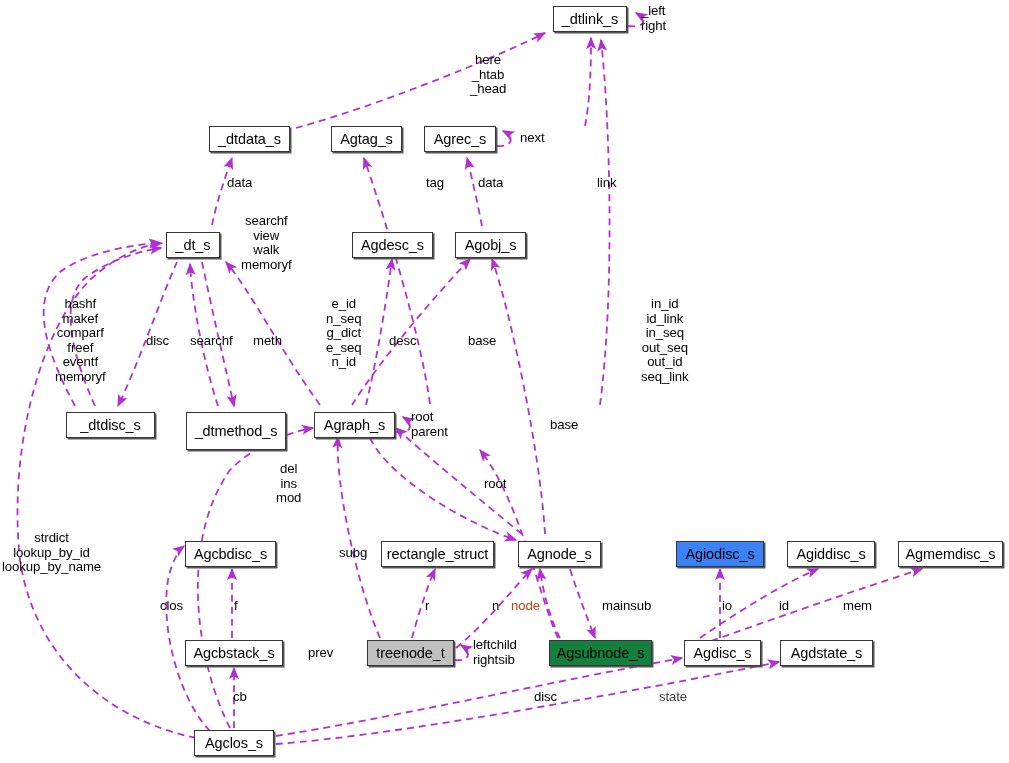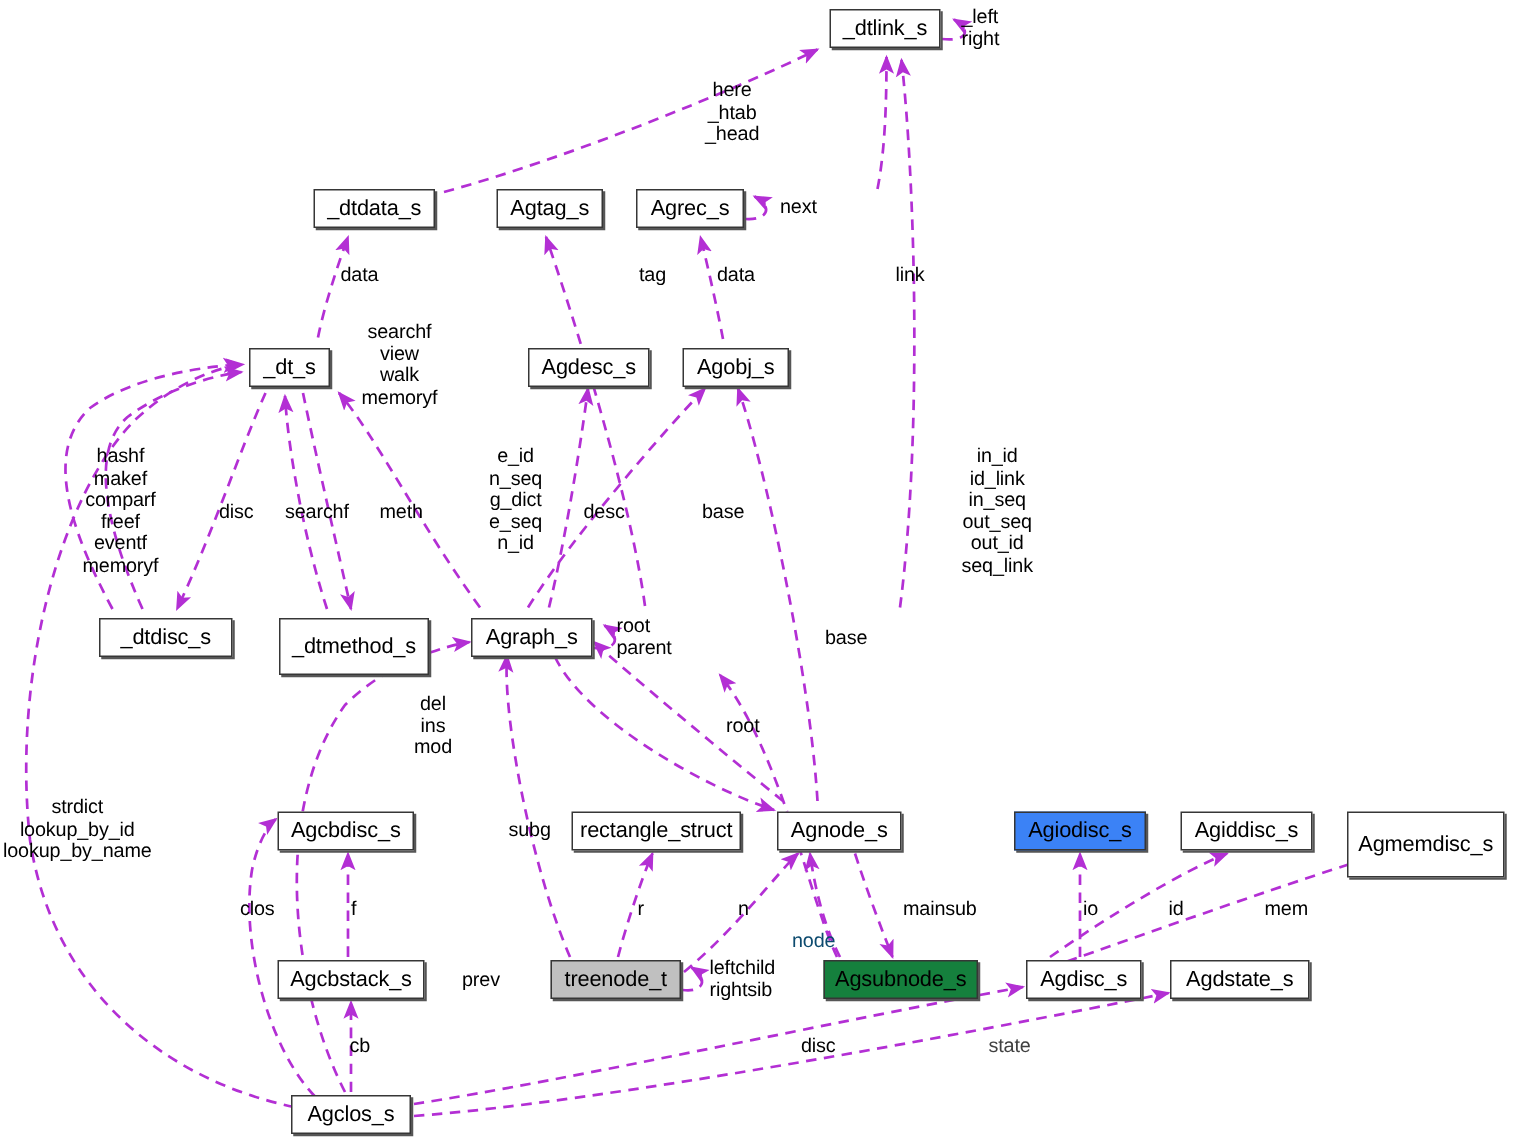--- a/index.html
+++ b/index.html
@@ -149,21 +149,21 @@
       </div>
       <div class="node" style="left: 518px; top: 541px; width: 83px; height: 26px; border-color: rgb(54, 54, 54); background: rgb(255, 255, 255); color: rgb(0, 0, 0);">
         <span>Agnode_s</span>
       </div>
       <div class="node" style="left: 676px; top: 541px; width: 88px; height: 26px; border-color: rgb(54, 54, 54); background: #3b82f6; color: rgb(0, 0, 0);">
         <span>Agiodisc_s</span>
       </div>
       <div class="node" style="left: 787px; top: 541px; width: 88px; height: 26px; border-color: rgb(54, 54, 54); background: rgb(255, 255, 255); color: rgb(0, 0, 0);">
         <span>Agiddisc_s</span>
       </div>
-      <div class="node" style="left: 898px; top: 541px; width: 105px; height: 44px; border-color: rgb(54, 54, 54); background: rgb(255, 255, 255); color: rgb(0, 0, 0);">
+      <div class="node" style="left: 898px; top: 541px; width: 105px; height: 26px; border-color: rgb(54, 54, 54); background: rgb(255, 255, 255); color: rgb(0, 0, 0);">
         <span>Agmemdisc_s</span>
       </div>
       <div class="node" style="left: 185px; top: 640px; width: 98px; height: 26px; border-color: rgb(54, 54, 54); background: rgb(255, 255, 255); color: rgb(0, 0, 0);">
         <span>Agcbstack_s</span>
       </div>
       <div class="node highlight" style="left: 367px; top: 640px; width: 87px; height: 26px; border-color: rgb(54, 54, 54); background: rgb(192, 192, 192); color: rgb(0, 0, 0);">
         <span>treenode_t</span>
       </div>
       <div class="node" style="left: 549px; top: 640px; width: 103px; height: 26px; border-color: rgb(54, 54, 54); background: #15803d; color: rgb(0, 0, 0);">
         <span>Agsubnode_s</span>
@@ -223,21 +223,21 @@
 mod</div>
       <div class="edge-label la-left" style="left: 484px; top: 477px; color: rgb(0, 0, 0);">root</div>
       <div class="edge-label" style="left: 2px; top: 531px; color: rgb(0, 0, 0);">strdict
 lookup_by_id
 lookup_by_name</div>
       <div class="edge-label la-left" style="left: 339px; top: 546px; color: rgb(0, 0, 0);">subg</div>
       <div class="edge-label la-left" style="left: 160px; top: 599px; color: rgb(0, 0, 0);">clos</div>
       <div class="edge-label la-left" style="left: 234px; top: 599px; color: rgb(0, 0, 0);">f</div>
       <div class="edge-label la-left" style="left: 425px; top: 599px; color: rgb(0, 0, 0);">r</div>
       <div class="edge-label la-left" style="left: 492px; top: 599px; color: rgb(0, 0, 0);">n</div>
-      <div class="edge-label la-left" style="left: 528px; top: 599px; color: #0c4a6e; margin-top: 21px;">node</div>
+      <div class="edge-label la-left" style="left: 511px; top: 599px; color: #c2410c;">node</div>
       <div class="edge-label la-left" style="left: 602px; top: 599px; color: rgb(0, 0, 0);">mainsub</div>
       <div class="edge-label la-left" style="left: 722px; top: 599px; color: rgb(0, 0, 0);">io</div>
       <div class="edge-label la-left" style="left: 779px; top: 599px; color: rgb(0, 0, 0);">id</div>
       <div class="edge-label la-left" style="left: 843px; top: 599px; color: rgb(0, 0, 0);">mem</div>
       <div class="edge-label la-left" style="left: 308px; top: 646px; color: rgb(0, 0, 0);">prev</div>
       <div class="edge-label la-left" style="left: 473px; top: 638px; color: rgb(0, 0, 0);">leftchild
 rightsib</div>
       <div class="edge-label la-left" style="left: 233px; top: 690px; color: rgb(0, 0, 0);">cb</div>
       <div class="edge-label la-left" style="left: 534px; top: 690px; color: rgb(0, 0, 0);">disc</div>
       <div class="edge-label la-left" style="left: 659px; top: 690px; color: #404040;">state</div>

